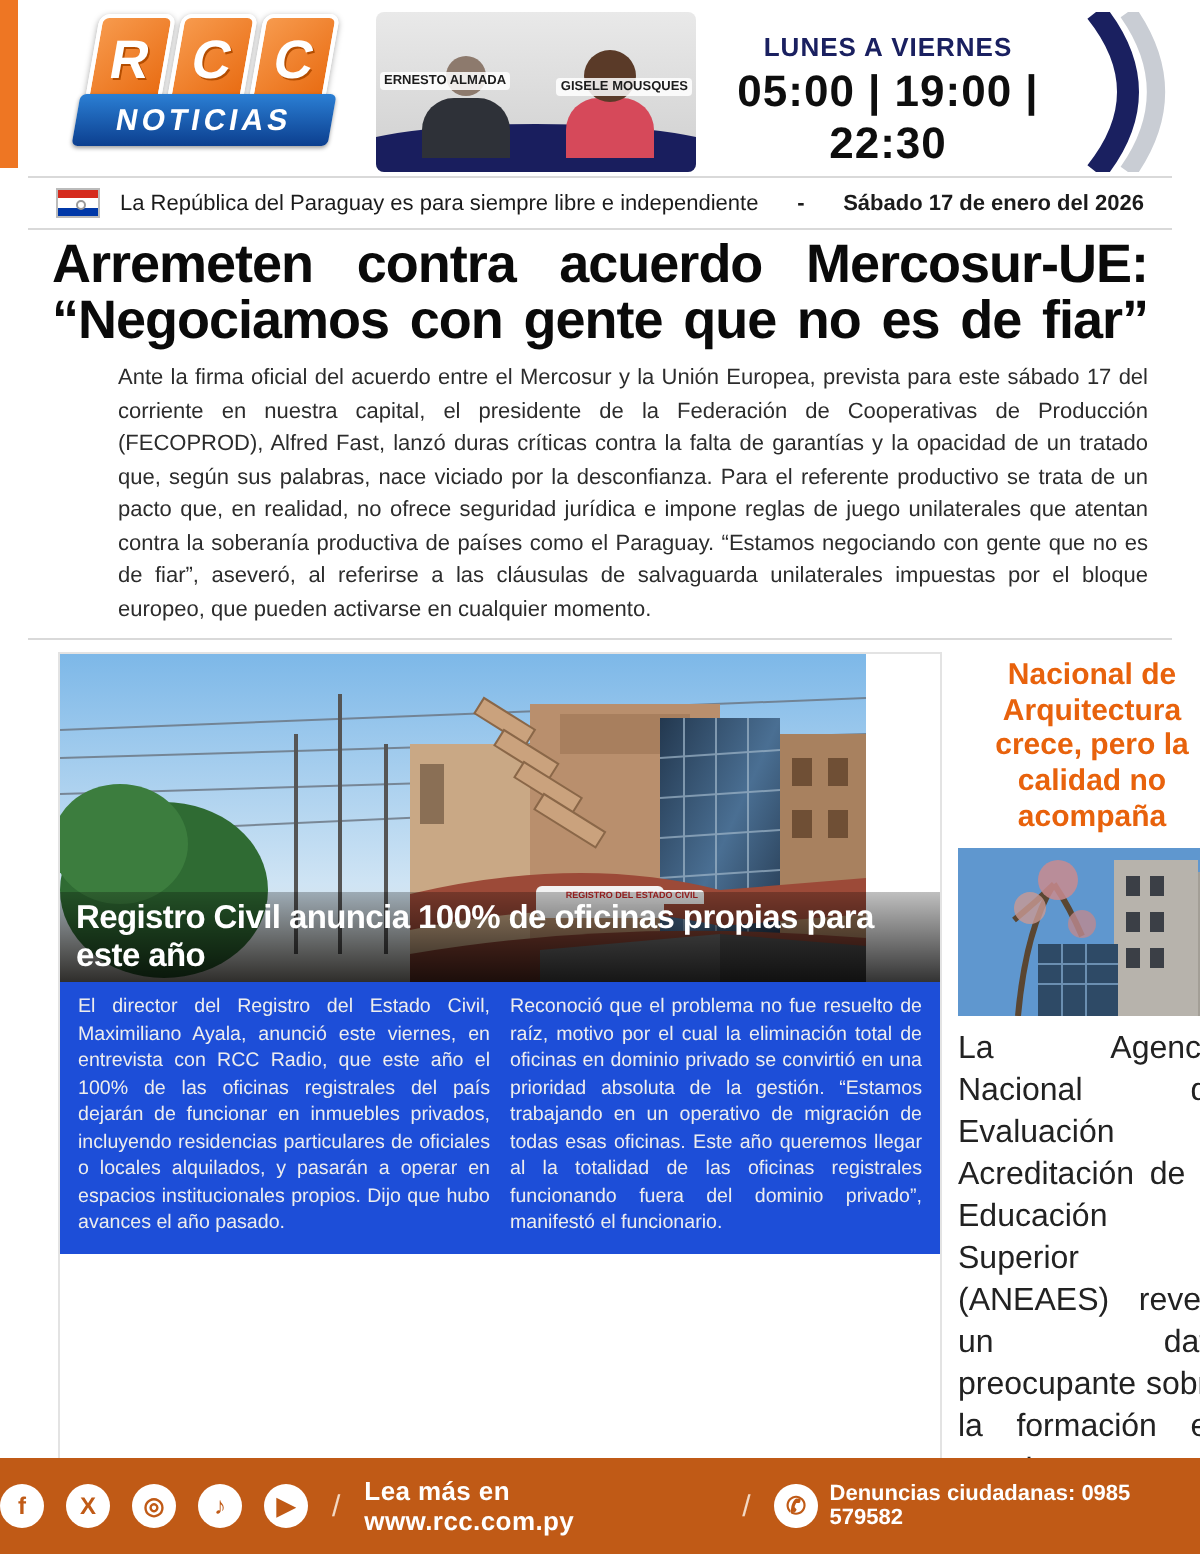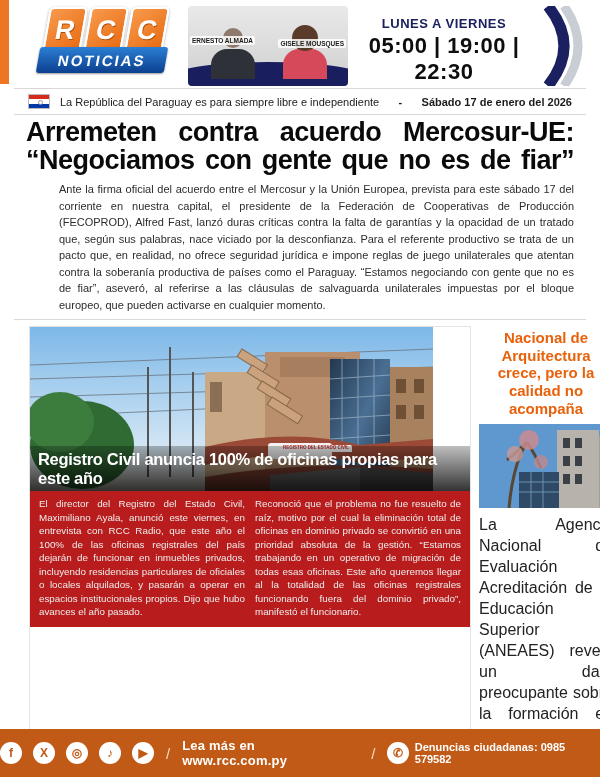--- a/index.html
+++ b/index.html
@@ -45,21 +45,21 @@
   .lead-body { padding:5px 26px 6px; font-size:11px; line-height:1.5; color:#2c2c2c; text-align:justify; font-weight:500;margin-left:33px; }
   .rule { height:1px; background:#d9d9d9; margin:0 14px; }
 
   
   .main-row { display:flex; gap:9px; padding:7px 24px 0 30px; }
   .main-article { width:440px; flex:0 0 auto; box-shadow:0 0 0 1px #e3e3e3; }
   .photo { position:relative; height:164px; overflow:hidden; }
   .photo svg { display:block; }
   .photo-sign { position:absolute; right:118px; top:118px; background:#f4f4f4; border-radius:2px 2px 0 0; padding:1px 3px; font-size:4.5px; font-weight:bold; color:#C62828; line-height:1.1; }
   .photo-headline { position:absolute; left:0; right:0; bottom:0; background:linear-gradient(180deg,rgba(0,0,0,.25),rgba(0,0,0,.8)); color:#fff; font-weight:bold; font-size:16.5px; padding:4px 8px 3px; letter-spacing:-.3px; }
-  .dark-block { background:#b91c1c; color:#ededed; display:flex; gap:10px; padding:6px 9px 8px; }
+  .dark-block { background:#1d4ed8; color:#ededed; display:flex; gap:10px; padding:6px 9px 8px; }
   .dark-col { flex:1; font-size:9.8px; line-height:1.38; text-align:justify; }
   .sidebar { flex:1; }
   .sidebar-title { color:#E8620C; font-weight:bold; font-size:15px; line-height:1.18; text-align:center; padding:2px 0 6px; }
   .sidebar-photo { height:84px; overflow:hidden; }
   .sidebar-photo svg { display:block; }
   .sidebar-body { font-size:16px; line-height:1.32; color:#222; text-align:justify; padding-top:6px; }
 
   
   .promo { position:relative; height:56px; margin:8px 14px 0; background:#fff; border-radius:8px; box-shadow:0 0 0 1px #e0e0e0, 0 1px 4px rgba(0,0,0,.18); overflow:hidden; display:flex; align-items:center; justify-content:center; gap:14px; }
   .promo-end { position:absolute; top:0; bottom:0; width:64px; background:#EE7623; }

